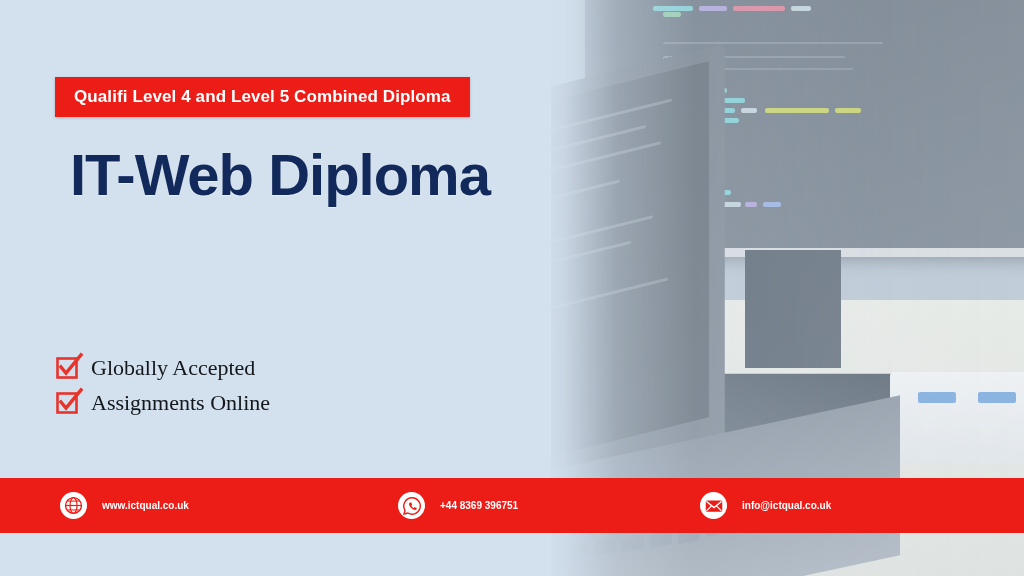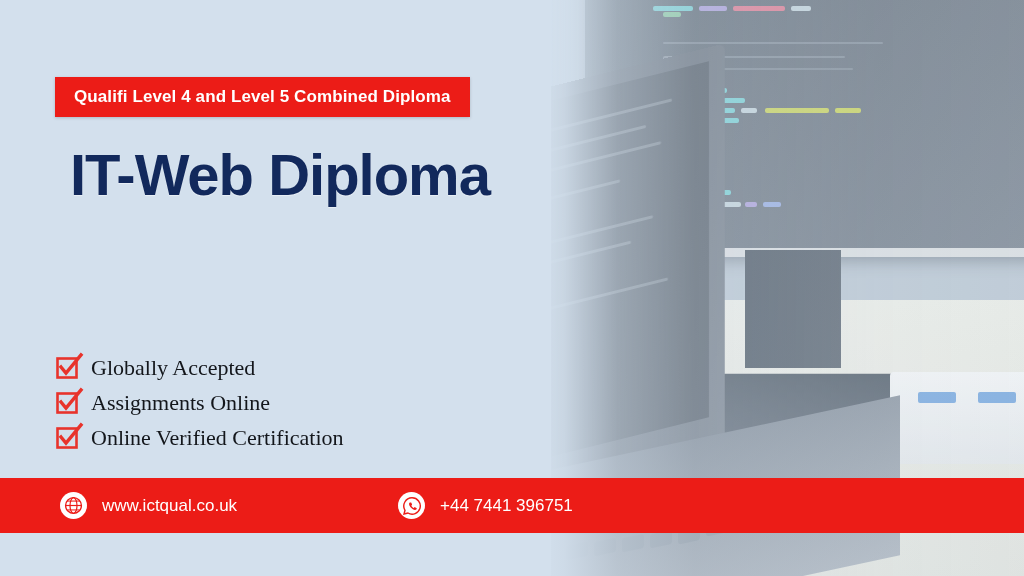--- a/index.html
+++ b/index.html
@@ -112,21 +112,21 @@
   }
   .contact{display:flex;align-items:center;position:absolute;}
   .c-web{left:60px;}
   .c-phone{left:398px;}
   .c-mail{left:700px;}
   .cicon{
     width:27px;height:27px;border-radius:50%;background:#ffffff;
     display:flex;align-items:center;justify-content:center;flex:0 0 27px;
     margin-right:15px;
   }
-  .ctext{color:#ffffff;font-size:17px;font-weight:normal;white-space:nowrap;}
+  .ctext{color:#ffffff;font-size:10px;font-weight:bold;white-space:nowrap;}
 </style>
 </head>
 <body>
 
 <div class="banner">
 
   <div class="photo">
     <div class="desk"></div>
 
     <div class="monitor">
@@ -221,29 +221,20 @@
     <div class="feature">
       <span class="chk">
         <svg width="30" height="30" viewBox="0 0 30 30">
           <rect x="3.5" y="7.5" width="19" height="19" fill="none" stroke="#e8332b" stroke-width="2.6"></rect>
           <path d="M7 16 L12 22 L27 4" fill="none" stroke="#e8332b" stroke-width="3.4" stroke-linecap="square"></path>
         </svg>
       </span>
       <span class="feature-label">Assignments Online</span>
     </div>
 
-    <div class="feature">
-      <span class="chk">
-        <svg width="30" height="30" viewBox="0 0 30 30">
-          <rect x="3.5" y="7.5" width="19" height="19" fill="none" stroke="#e8332b" stroke-width="2.6"></rect>
-          <path d="M7 16 L12 22 L27 4" fill="none" stroke="#e8332b" stroke-width="3.4" stroke-linecap="square"></path>
-        </svg>
-      </span>
-      <span class="feature-label">Online Verified Certification</span>
-    </div>
 
   </div>
 
   <div class="footer">
 
     <a class="contact c-web" href="#" style="text-decoration:none">
       <span class="cicon">
         <svg width="19" height="19" viewBox="0 0 24 24">
           <circle cx="12" cy="12" r="10" fill="none" stroke="#ec1c17" stroke-width="1.7"></circle>
           <ellipse cx="12" cy="12" rx="4.4" ry="10" fill="none" stroke="#ec1c17" stroke-width="1.5"></ellipse>
@@ -255,19 +246,29 @@
       <span class="ctext">www.ictqual.co.uk</span>
     </a>
 
     <a class="contact c-phone" href="#" style="text-decoration:none">
       <span class="cicon">
         <svg width="20" height="20" viewBox="0 0 24 24">
           <path d="M12 2.2a9.8 9.8 0 0 0-8.4 14.9L2.4 21.6l4.7-1.2A9.8 9.8 0 1 0 12 2.2z" fill="none" stroke="#ec1c17" stroke-width="1.7"></path>
           <path d="M9 8.2c.3-.5.6-.5.9-.5h.6c.2 0 .5 0 .7.5l.8 1.8c.1.3 0 .5-.1.7l-.5.6c-.2.2-.3.4-.1.7.5.9 1.4 1.8 2.4 2.3.3.2.5.1.7-.1l.6-.7c.2-.2.4-.2.6-.1l1.7.9c.4.2.4.4.4.6 0 .3-.2 1-.6 1.3-.4.3-1 .6-1.7.5-1.5-.2-3.2-1.2-4.5-2.5-1.3-1.3-2.2-3-2.4-4.4-.1-.7.2-1.3.5-1.6z" fill="#ec1c17"></path>
         </svg>
       </span>
-      <span class="ctext">+44 7441 396751</span>
+      <span class="ctext">+44 8369 396751</span>
     </a>
 
+    <a class="contact c-mail" href="#" style="text-decoration:none">
+      <span class="cicon">
+        <svg width="18" height="18" viewBox="0 0 24 18">
+          <rect x="1" y="1.5" width="22" height="15" rx="2" fill="#ec1c17"></rect>
+          <path d="M2 3 L12 11 L22 3" fill="none" stroke="#ffffff" stroke-width="2"></path>
+          <path d="M2 15.5 L9 8.5 M22 15.5 L15 8.5" stroke="#ffffff" stroke-width="1.6" fill="none"></path>
+        </svg>
+      </span>
+      <span class="ctext">info@ictqual.co.uk</span>
+    </a>
 
   </div>
 
 </div>
 
 </body></html>

